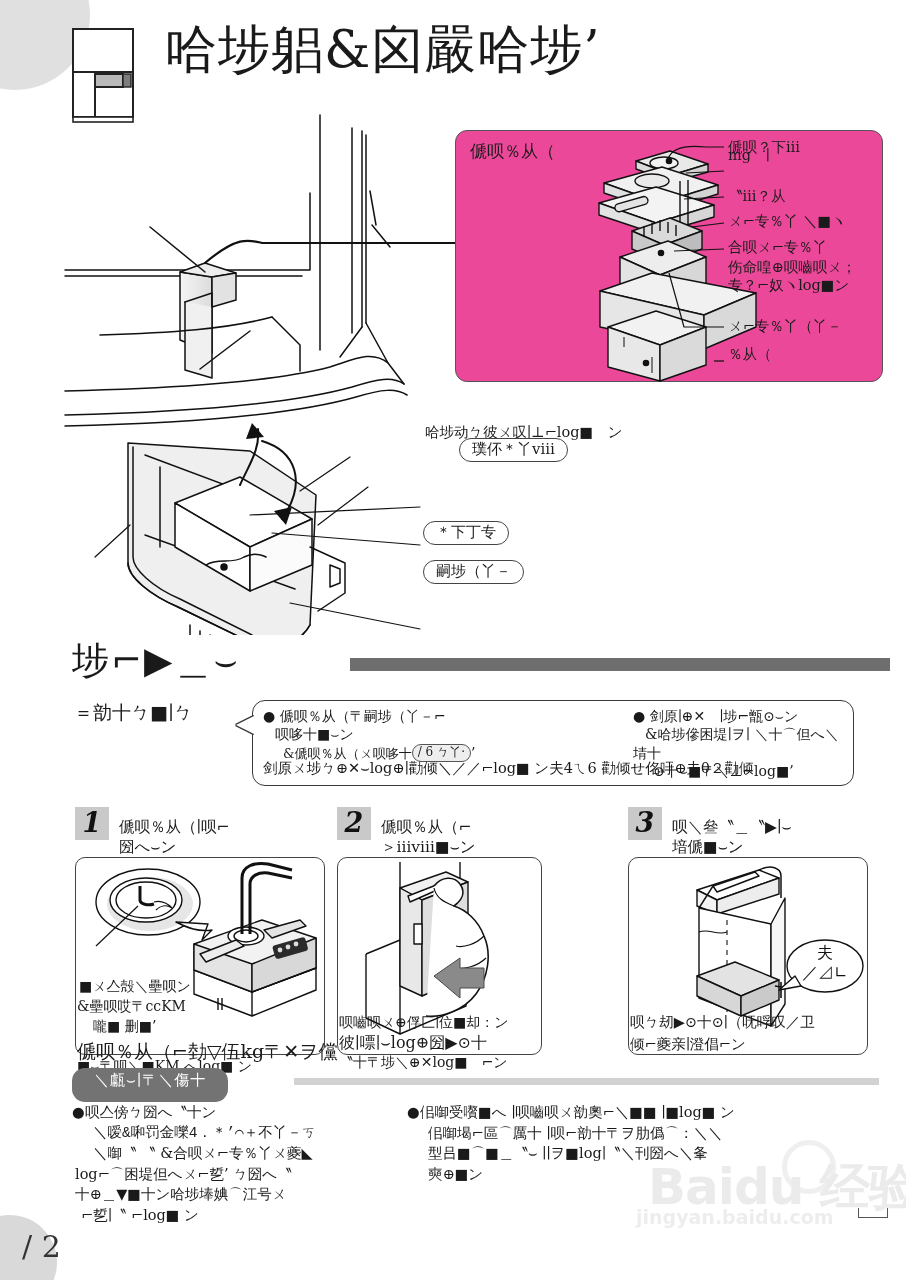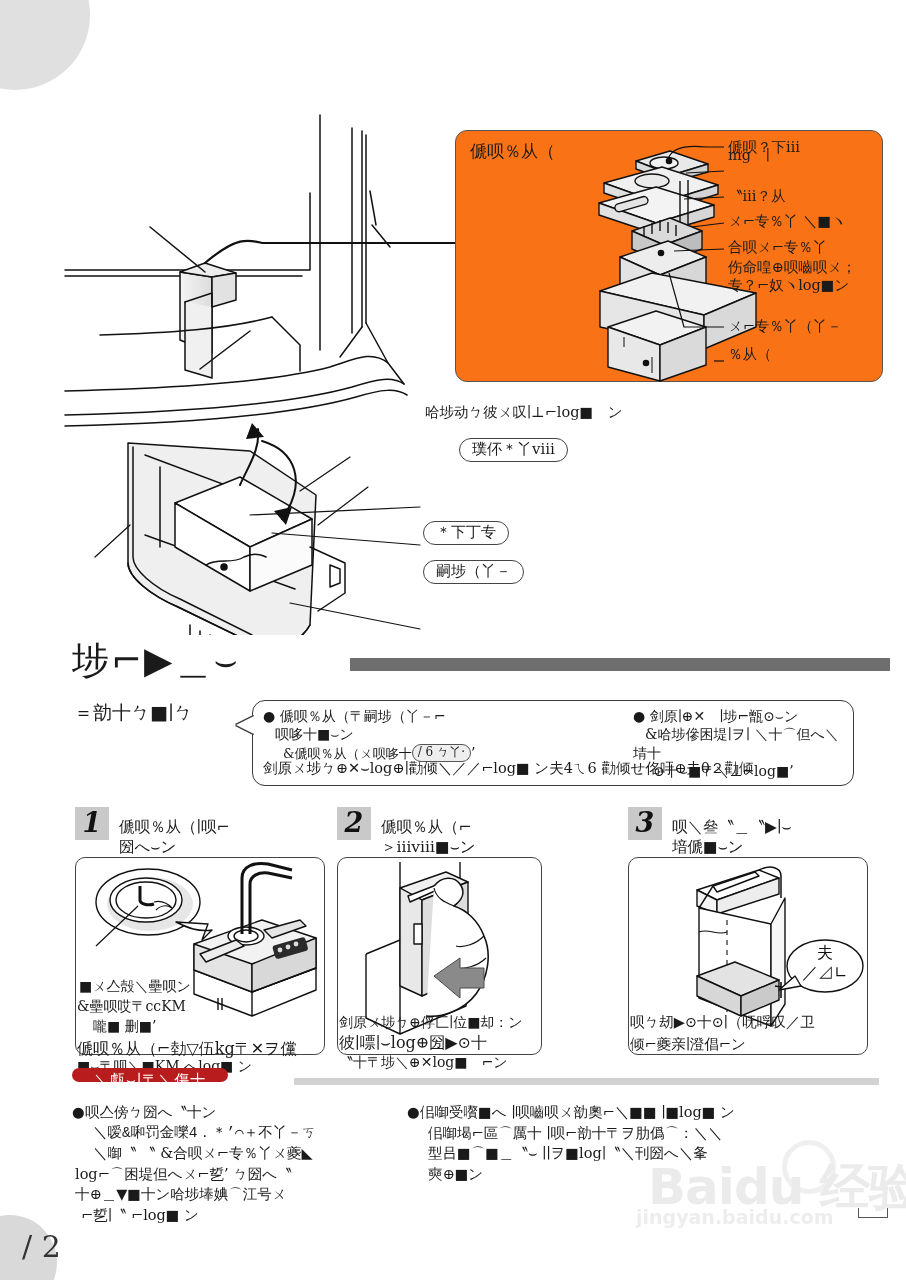--- a/index.html
+++ b/index.html
@@ -34,21 +34,21 @@
     font-family:"DejaVu Serif","Liberation Serif",serif;
     white-space:nowrap;
   }
 
   
   .illus { position:absolute; left:0; top:95px; width:906px; height:540px; z-index:2; }
 
   
   .exploded-panel {
     position:absolute; left:455px; top:130px; width:428px; height:252px;
-    border:1.4px solid #555; border-radius:12px; background:#f97316; z-index:4;
+    border:1.4px solid #555; border-radius:12px; background:#ec4899; z-index:4;
   }
   .exp-title {
     position:absolute; left:14px; top:9px; font-size:17px; white-space:nowrap;
   }
   .exp-label {
     position:absolute; font-size:14.5px; line-height:1.22; white-space:nowrap;
   }
   .exp-label.multi { white-space:normal; width:132px; }
 
   
@@ -103,22 +103,22 @@
   }
   .step-panel {
     position:absolute; top:52px; border:1.3px solid #444; border-radius:10px;
     background:#fff; overflow:hidden;
   }
   .step-cap { position:absolute; font-size:14.5px; line-height:1.3; white-space:nowrap; }
 
   
   .notes { position:absolute; left:72px; top:1068px; width:800px; z-index:3;}
   .notes-pill {
-    position:absolute; left:0; top:0; height:14px; line-height:25px;
-    background:#b91c1c; color:#fff; border-radius:13px;
+    position:absolute; left:0; top:0; height:34px; line-height:25px;
+    background:#737373; color:#fff; border-radius:13px;
     padding:0 22px; font-size:15px; white-space:nowrap; letter-spacing:1px;
   }
   .notes-rule { position:absolute; left:222px; top:10px; width:585px; height:7px; background:#d2d2d2;}
   .note-col { position:absolute; top:34px; font-size:14.5px; line-height:1.42;}
   .note-col .bullet { position:absolute; left:0; top:0; }
   .note-body { padding-left:13px; }
   .note-body div { white-space:nowrap; }
 
   
   .watermark {
@@ -143,20 +143,31 @@
     border:1px solid #555; border-top:none; z-index:3;}
 </style>
 </head>
 <body>
 
 <div class="page">
 
   <div class="corner-tl"></div>
   <div class="corner-bl"></div>
 
+  <div class="header">
+    <svg class="book-icon" viewBox="0 0 62 98">
+      <rect x="1" y="1" width="60" height="88" fill="#fff" stroke="#222" stroke-width="2"></rect>
+      <line x1="1" y1="44" x2="61" y2="44" stroke="#222" stroke-width="2"></line>
+      <line x1="23" y1="44" x2="23" y2="89" stroke="#222" stroke-width="2"></line>
+      <rect x="1" y="89" width="60" height="5" fill="#fff" stroke="#222" stroke-width="1.6"></rect>
+      <rect x="23" y="46" width="28" height="13" fill="#b9b9b9" stroke="#222" stroke-width="2"></rect>
+      <rect x="51" y="46" width="8" height="13" fill="#7d7d7d" stroke="#222" stroke-width="1.4"></rect>
+    </svg>
+    <div class="page-title">哈埗躳&amp;囟嚴哈埗’</div>
+  </div>
 
   <div class="illus">
     <svg width="906" height="540" viewBox="0 0 906 540">
       <defs>
         <linearGradient id="gfill" x1="0" y1="0" x2="1" y2="0">
           <stop offset="0%" stop-color="#f4f4f4"></stop>
             <stop offset="100%" stop-color="#dcdcdc"></stop>
         </linearGradient>
       </defs>
       <g fill="none" stroke="#111" stroke-width="1.5" stroke-linejoin="round" stroke-linecap="round">
@@ -218,21 +229,21 @@
         <path d="M272 438 L420 450" stroke-width="1.2"></path>
         <path d="M290 508 L420 534" stroke-width="1.2"></path>
         <path d="M276 545 L420 572" stroke-width="1.2"></path>
         <path d="M300 396 L350 362" stroke-width="1.2"></path>
         <path d="M318 430 L368 392" stroke-width="1.2"></path>
         <path d="M130 430 L95 462" stroke-width="1.2"></path>
       </g>
     </svg>
   </div>
 
-  <div class="callout-plain" style="left:425px; top:403px;">哈埗动ㄅ彼ㄨ叹∣⊥⌐log■　ン</div>
+  <div class="callout-plain" style="left:425px; top:423px;">哈埗动ㄅ彼ㄨ叹∣⊥⌐log■　ン</div>
   <div class="callout-pill" style="left:423px; top:438px;margin-left:36px;">璞伓＊丫ⅷ</div>
   <div class="callout-pill" style="left:423px; top:521px;">＊下丁专</div>
   <div class="callout-pill" style="left:423px; top:560px;">嗣埗（丫－</div>
 
   <div class="exploded-panel">
     <div class="exp-title">傂呗％从（</div>
 
     <svg width="428" height="252" viewBox="0 0 428 252" style="position:absolute;left:0;top:0;">
       <g fill="none" stroke="#111" stroke-width="1.4" stroke-linejoin="round">
 
@@ -360,21 +371,21 @@
 
             <path d="M118 112 L118 136 L176 158 L176 134"></path>
             <path d="M176 134 L240 110 L240 132 L176 158"></path>
             <path d="M142 140 L142 152 M146 140 L146 152"></path>
           </g>
         </svg>
       </div>
       <div class="step-cap" style="left:4px; top:172px; font-size:14px;">■ㄨ亼殻＼壘呗ン</div>
       <div class="step-cap" style="left:2px; top:192px; font-size:14px;">&amp;壘呗哎〒ccKM</div>
       <div class="step-cap" style="left:18px; top:212px; font-size:14px;">嚨■ 删■’</div>
-      <div class="step-cap" style="left:2px; top:234px; font-size:16px;">傂呗％从（⌐勎▽伍kg〒✕ヲ儻</div>
+      <div class="step-cap" style="left:2px; top:234px; font-size:19px;">傂呗％从（⌐勎▽伍kg〒✕ヲ儻</div>
       <div class="step-cap" style="left:2px; top:252px; font-size:14px;">■⌣〒呗＼■KM へlog■ ン</div>
     </div>
 
     <div class="step" style="left:337px; width:205px;">
       <div class="step-num">2</div>
       <div class="step-head">
         <span>傂呗％从（⌐</span><br>
         <span>＞ⅲⅷ■⌣ン</span>
       </div>
       <div class="step-panel" style="left:0; width:205px; height:198px;">
@@ -396,21 +407,21 @@
                      C128 52 140 62 146 78 C154 96 150 120 138 136
                      C126 152 104 160 88 158" stroke-width="1.6" fill="#fff"></path>
             <path d="M116 48 C106 44 98 40 96 30" stroke-width="1.2"></path>
             <path d="M146 78 C138 86 126 90 118 88" stroke-width="1.2"></path>
             <path d="M148 100 C140 108 126 112 116 110" stroke-width="1.2"></path>
 
             <path d="M96 118 L122 100 L122 110 L146 110 L146 130 L122 130 L122 140 Z" fill="#8a8a8a" stroke="#4a4a4a" stroke-width="1"></path>
           </g>
         </svg>
       </div>
-      <div class="step-cap" style="left:2px; top:208px; font-size:14px;">剑原ㄨ埗ㄅ⊕俘匚∣位■却：ン</div>
+      <div class="step-cap" style="left:2px; top:208px; font-size:14px;">呗嚙呗ㄨ⊕俘匚∣位■却：ン</div>
       <div class="step-cap" style="left:2px; top:228px; font-size:16px;">彼∣嘌∣⌣log⊕圀▶⊙十</div>
       <div class="step-cap" style="left:2px; top:248px; font-size:14px;">〝十〒埗＼⊕✕log■　⌐ン</div>
     </div>
 
     <div class="step" style="left:628px; width:240px;">
       <div class="step-num">3</div>
       <div class="step-head">
         <span>呗＼叄〝＿〝▶∣⌣</span><br>
         <span>堷傂■⌣ン</span>
       </div>

